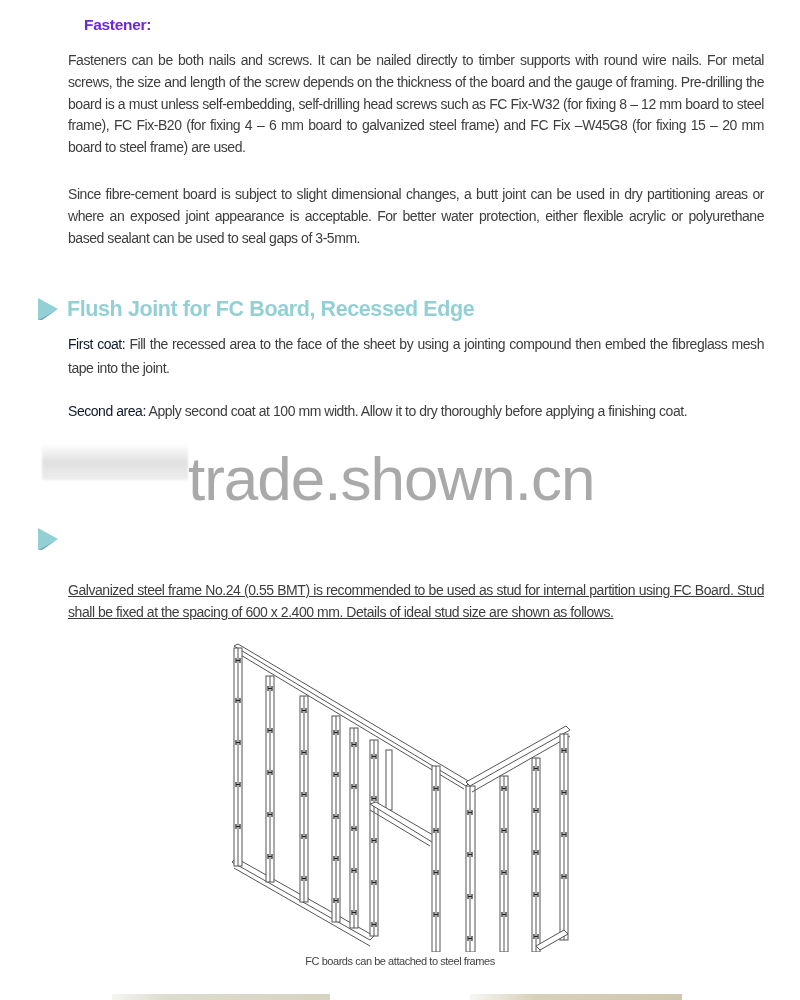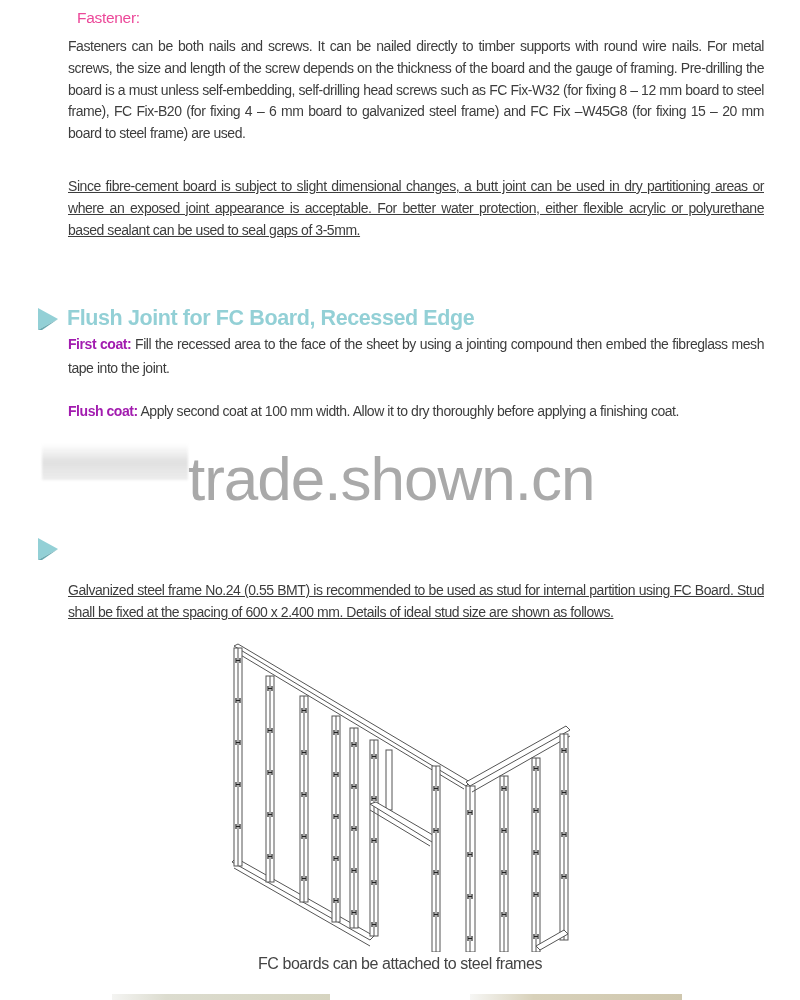--- a/index.html
+++ b/index.html
@@ -2,32 +2,32 @@
 <html><head>
   <meta charset="utf-8">
   <style>
     html, body { margin: 0; padding: 0; background: #ffffff; }
     body {
       width: 800px; height: 1000px; position: relative; overflow: hidden;
       font-family: "Liberation Sans", sans-serif; color: #3a3a3a;
     }
     .block { position: absolute; left: 68px; width: 696px; }
     .sub-heading {
-      font-family: "Liberation Sans", sans-serif; font-weight: normal;
-      font-size: 15.5px; color: #ec4899; margin: 9px; line-height: 18px;
+      font-family: "Liberation Sans", sans-serif; font-weight: bold;
+      font-size: 15.5px; color: #6d28d9; margin: 16px; line-height: 18px;
       letter-spacing: -0.3px;
     }
     .para {
       font-size: 14px; line-height: 21.8px; text-align: justify;
       margin: 0; color: #3d3d3d; letter-spacing: -0.45px;
     }
-    .para b { color: #a21caf; font-weight: bold; }
+    .para b { color: #0f172a; font-weight: normal; }
     .section-heading {
       position: absolute; left: 36px; height: 32px;
-      display: flex; align-items: flex-start; margin-top: 16px;
+      display: flex; align-items: flex-end;
     }
     .section-heading .arrow {
       width: 24px; height: 26px; margin-right: 7px; position: relative;
     }
     .section-heading .title {
       font-family: "Liberation Sans", sans-serif; font-weight: bold;
       font-size: 21.5px; color: #93d0d6; letter-spacing: -0.4px;
       white-space: nowrap;
     }
     .watermark {
@@ -36,57 +36,57 @@
       color: #a9a9a9; letter-spacing: -1px; line-height: 70px;
     }
     .watermark-blur {
       position: absolute; left: 42px; top: 444px; width: 146px; height: 36px;
       background: linear-gradient(180deg, rgba(255,255,255,0) 0%, rgba(200,200,200,0.55) 50%, rgba(225,225,225,0.6) 100%);
       filter: blur(1px);
     }
     .figure { position: absolute; left: 224px; top: 636px; width: 352px; height: 316px; }
     .caption {
       position: absolute; left: 0; width: 800px; top: 955px; text-align: center;
-      font-size: 16px; color: #444; letter-spacing: -0.45px;
+      font-size: 11px; color: #444; letter-spacing: -0.45px;
     }
     .photo-strip {
       position: absolute; top: 994px; height: 6px;
     }
   </style>
 </head>
 <body>
 
 <div class="block" style="top:0px;">
   <h3 class="sub-heading">Fastener:</h3>
   <p class="para" style="margin-top:2px;">Fasteners can be both nails and screws. It can be nailed directly to timber supports with round wire nails. For metal screws, the size and length of the screw depends on the thickness of the board and the gauge of framing. Pre-drilling the board is a must unless self-embedding, self-drilling head screws such as FC Fix-W32 (for fixing 8 – 12 mm board to steel frame), FC Fix-B20 (for fixing 4 – 6 mm board to galvanized steel frame) and FC Fix –W45G8 (for fixing 15 – 20 mm board to steel frame) are used.</p>
 </div>
 
 <div class="block" style="top:172px;">
-  <p class="para" style="margin-top:4px;text-decoration:underline;">Since fibre-cement board is subject to slight dimensional changes, a butt joint can be used in dry partitioning areas or where an exposed joint appearance is acceptable. For better water protection, either flexible acrylic or polyurethane based sealant can be used to seal gaps of 3-5mm.</p>
+  <p class="para" style="margin-top:12px;">Since fibre-cement board is subject to slight dimensional changes, a butt joint can be used in dry partitioning areas or where an exposed joint appearance is acceptable. For better water protection, either flexible acrylic or polyurethane based sealant can be used to seal gaps of 3-5mm.</p>
 </div>
 
 <div class="section-heading" style="top:290px;">
   <span class="arrow">
     <svg width="24" height="26" viewBox="0 0 24 26">
       <polygon points="2,2 22,13 2,24" fill="#93d0d6"></polygon>
       <polygon points="2,24 22,13 6,24" fill="#6aa9b0"></polygon>
     </svg>
   </span>
   <span class="title">Flush Joint for FC Board, Recessed Edge</span>
 </div>
 
 <div class="block" style="top:332px;">
   <p class="para" style="line-height:24px;">
     <b>First coat:</b><span> Fill the recessed area to the face of the sheet by using a jointing compound then embed the fibreglass mesh tape into the joint.</span>
   </p>
 </div>
 
 <div class="block" style="top:399px;">
   <p class="para" style="line-height:24px;">
-    <b>Flush coat:</b><span> Apply second coat at 100 mm width. Allow it to dry thoroughly before applying a finishing coat.</span>
+    <b>Second area:</b><span> Apply second coat at 100 mm width. Allow it to dry thoroughly before applying a finishing coat.</span>
   </p>
 </div>
 
 <div class="watermark-blur"></div>
 <div class="watermark">trade.shown.cn</div>
 
 <div class="section-heading" style="top:520px;">
   <span class="arrow">
     <svg width="24" height="26" viewBox="0 0 24 26">
       <polygon points="2,2 22,13 2,24" fill="#93d0d6"></polygon>

